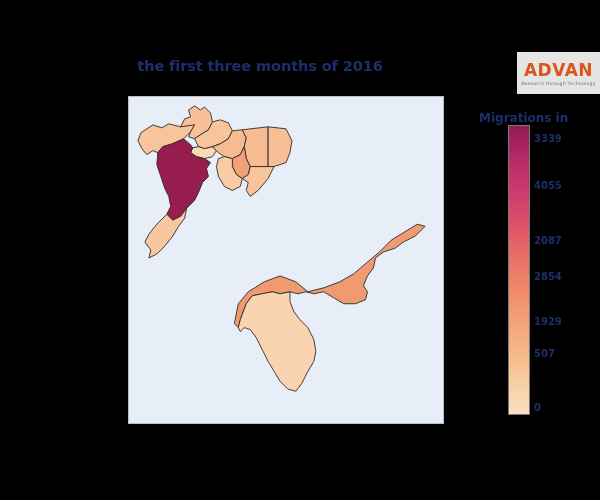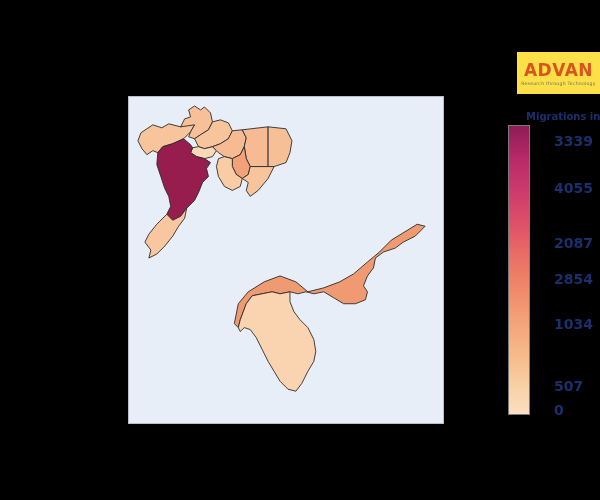--- a/index.html
+++ b/index.html
@@ -32,21 +32,21 @@
   }
   #title-line1, #title-line2 { display:block; white-space: nowrap; }
 
   
   #logo-block {
     position: absolute;
     left: 517px;
     top: 52px;
     width: 83px;
     height: 42px;
-    background: #fde047;
+    background: #e5e5e5;
     display: flex;
     flex-direction: column;
     align-items: center;
     justify-content: center;
   }
   #logo-wordmark {
     color: #d9541e;
     font-family: "DejaVu Sans", sans-serif;
     font-weight: bold;
     font-size: 17px;
@@ -102,45 +102,45 @@
         #e96e66 55%,
         #de5069 66%,
         #cc3a6d 78%,
         #b52a68 89%,
         #8f1c55 100%);
     border: 1px solid #7a7a7a;
     box-sizing: border-box;
   }
   #colorbar-title {
     position: absolute;
-    left: 526px;
+    left: 479px;
     top: 111px;
+    color: #1b2f6b;
+    font-family: "DejaVu Sans", sans-serif;
+    font-weight: bold;
+    font-size: 12px;
+    white-space: nowrap;
+    user-select: none;
+  }
+  .cb-tick {
+    position: absolute;
+    left: 534px;
     color: #1b2f6b;
     font-family: "DejaVu Sans", sans-serif;
     font-weight: bold;
     font-size: 10px;
     white-space: nowrap;
     user-select: none;
   }
-  .cb-tick {
-    position: absolute;
-    left: 534px;
-    color: #1b2f6b;
-    font-family: "DejaVu Sans", sans-serif;
-    font-weight: bold;
-    font-size: 14px;
-    white-space: nowrap;
-    user-select: none;
-    margin-left: 20px;
-  }
 </style>
 </head>
 <body>
 
 <div id="title-block">
+  <span id="title-line2">the first three months of 2016</span>
 </div>
 
 <div id="logo-block">
   <div id="logo-wordmark">ADVAN</div>
   <div id="logo-tagline">Research through Technology</div>
 </div>
 
 <div id="map-panel">
   <svg id="map-svg" viewBox="0 0 316 328" preserveAspectRatio="none">
 
@@ -194,15 +194,15 @@
 <div id="colorbar-title">Migrations in</div>
 
 <div id="colorbar-block">
   <div id="colorbar-gradient"></div>
 </div>
 
 <div class="cb-tick" style="top:133px">3339</div>
 <div class="cb-tick" style="top:180px">4055</div>
 <div class="cb-tick" style="top:235px">2087</div>
 <div class="cb-tick" style="top:271px">2854</div>
-<div class="cb-tick" style="top:316px">1034</div>
-<div class="cb-tick" style="top:378px">507</div>
+<div class="cb-tick" style="top:316px">1929</div>
+<div class="cb-tick" style="top:348px">507</div>
 <div class="cb-tick" style="top:402px">0</div>
 
 </body></html>

